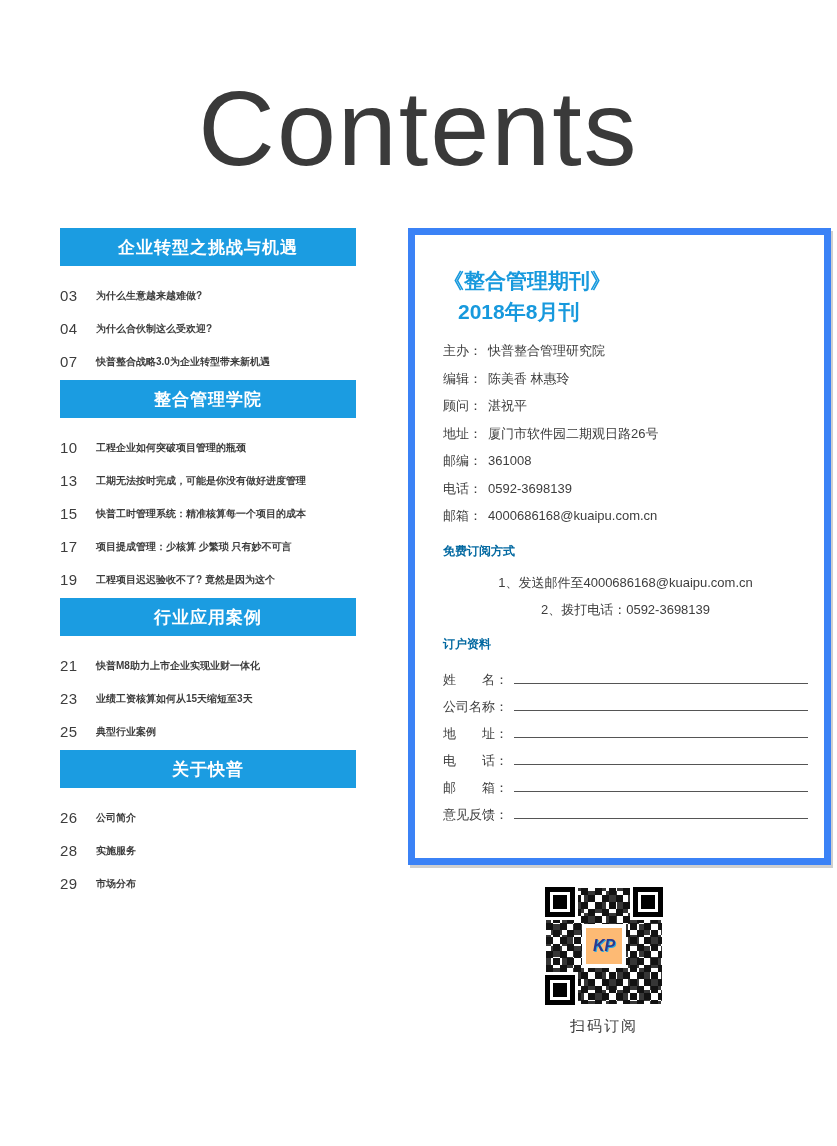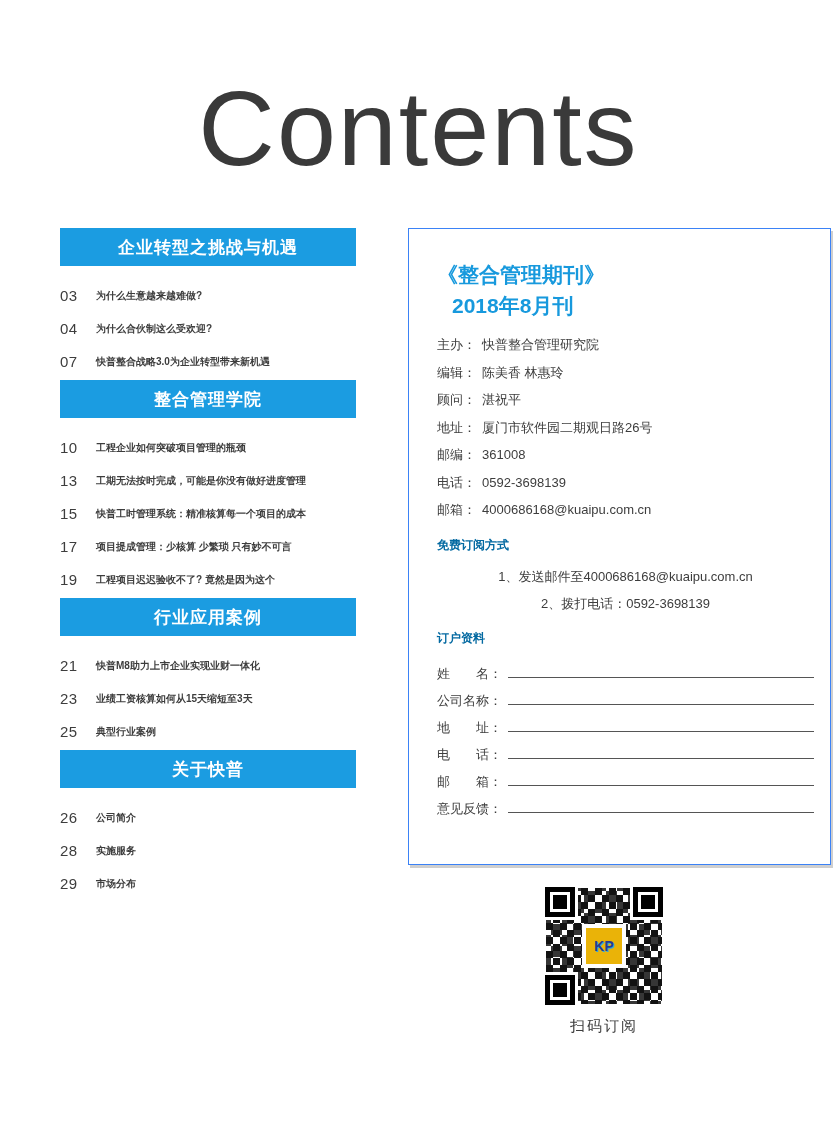--- a/index.html
+++ b/index.html
@@ -23,21 +23,21 @@
     display:flex;align-items:center;justify-content:center;
     margin-bottom:13px;
     text-align:right;
   }
   .toc-item{display:flex;align-items:center;height:33px;}
   .pg{width:36px;flex:none;font-size:15px;letter-spacing:.5px;color:#3d3d3d;}
   .tt{font-size:10px;font-weight:700;color:#3d3d3d;white-space:nowrap;}
   
   .panel{
     position:absolute;left:408px;top:228px;width:423px;height:637px;
-    box-sizing:border-box;border:1px solid #3b82f6;background:#ffffff;
+    box-sizing:border-box;border:7px solid #3b82f6;background:#ffffff;
     box-shadow:2px 3px 0 rgba(130,130,130,.38);
     padding:30px 16px 0 28px;
   }
   .j-title,.j-issue{font-size:21px;font-weight:700;color:#1799dd;line-height:31px;}
   .j-issue{padding-left:15px;}
   .info-list{margin-top:10px;}
   .info-row{display:flex;font-size:13px;line-height:27.5px;}
   .info-label{flex:none;margin-right:6px;}
   .sub-head{font-size:12px;font-weight:700;color:#0369a1;margin:13px 0 9px;}
   .method{font-size:13px;line-height:27px;text-align:center;}
@@ -53,23 +53,23 @@
     background:repeating-conic-gradient(#121212 0% 25%,transparent 0% 50%) 5px 3px/22px 22px;
     opacity:.85;}
   .finder{position:absolute;width:20px;height:20px;border:5px solid #000;
     background:#fff;box-shadow:0 0 0 3px #fff;}
   .finder::after{content:"";position:absolute;inset:3px;background:#000;}
   .finder.tl{top:3px;left:3px;}
   .finder.tr{top:3px;right:3px;}
   .finder.bl{bottom:3px;left:3px;}
   .qr-logo{
     position:absolute;left:50%;top:50%;transform:translate(-50%,-50%);
-    width:36px;height:36px;background:#eab308;box-shadow:0 0 0 4px #ffffff;
+    width:36px;height:36px;background:#fdba74;box-shadow:0 0 0 4px #ffffff;
     display:flex;align-items:center;justify-content:center;
-    font-size:14px;font-weight:700;color:#2b3990;
+    font-size:16px;font-weight:700;font-style:italic;color:#2b3990;
     text-shadow:1px 1px 0 #29abe2;
   }
   .qr-caption{margin-top:9px;font-size:15px;color:#3d3d3d;letter-spacing:2px;}
 </style>
 </head>
 <body>
 
 <div class="contents-title">Contents</div>
 
 <div class="left-col">

